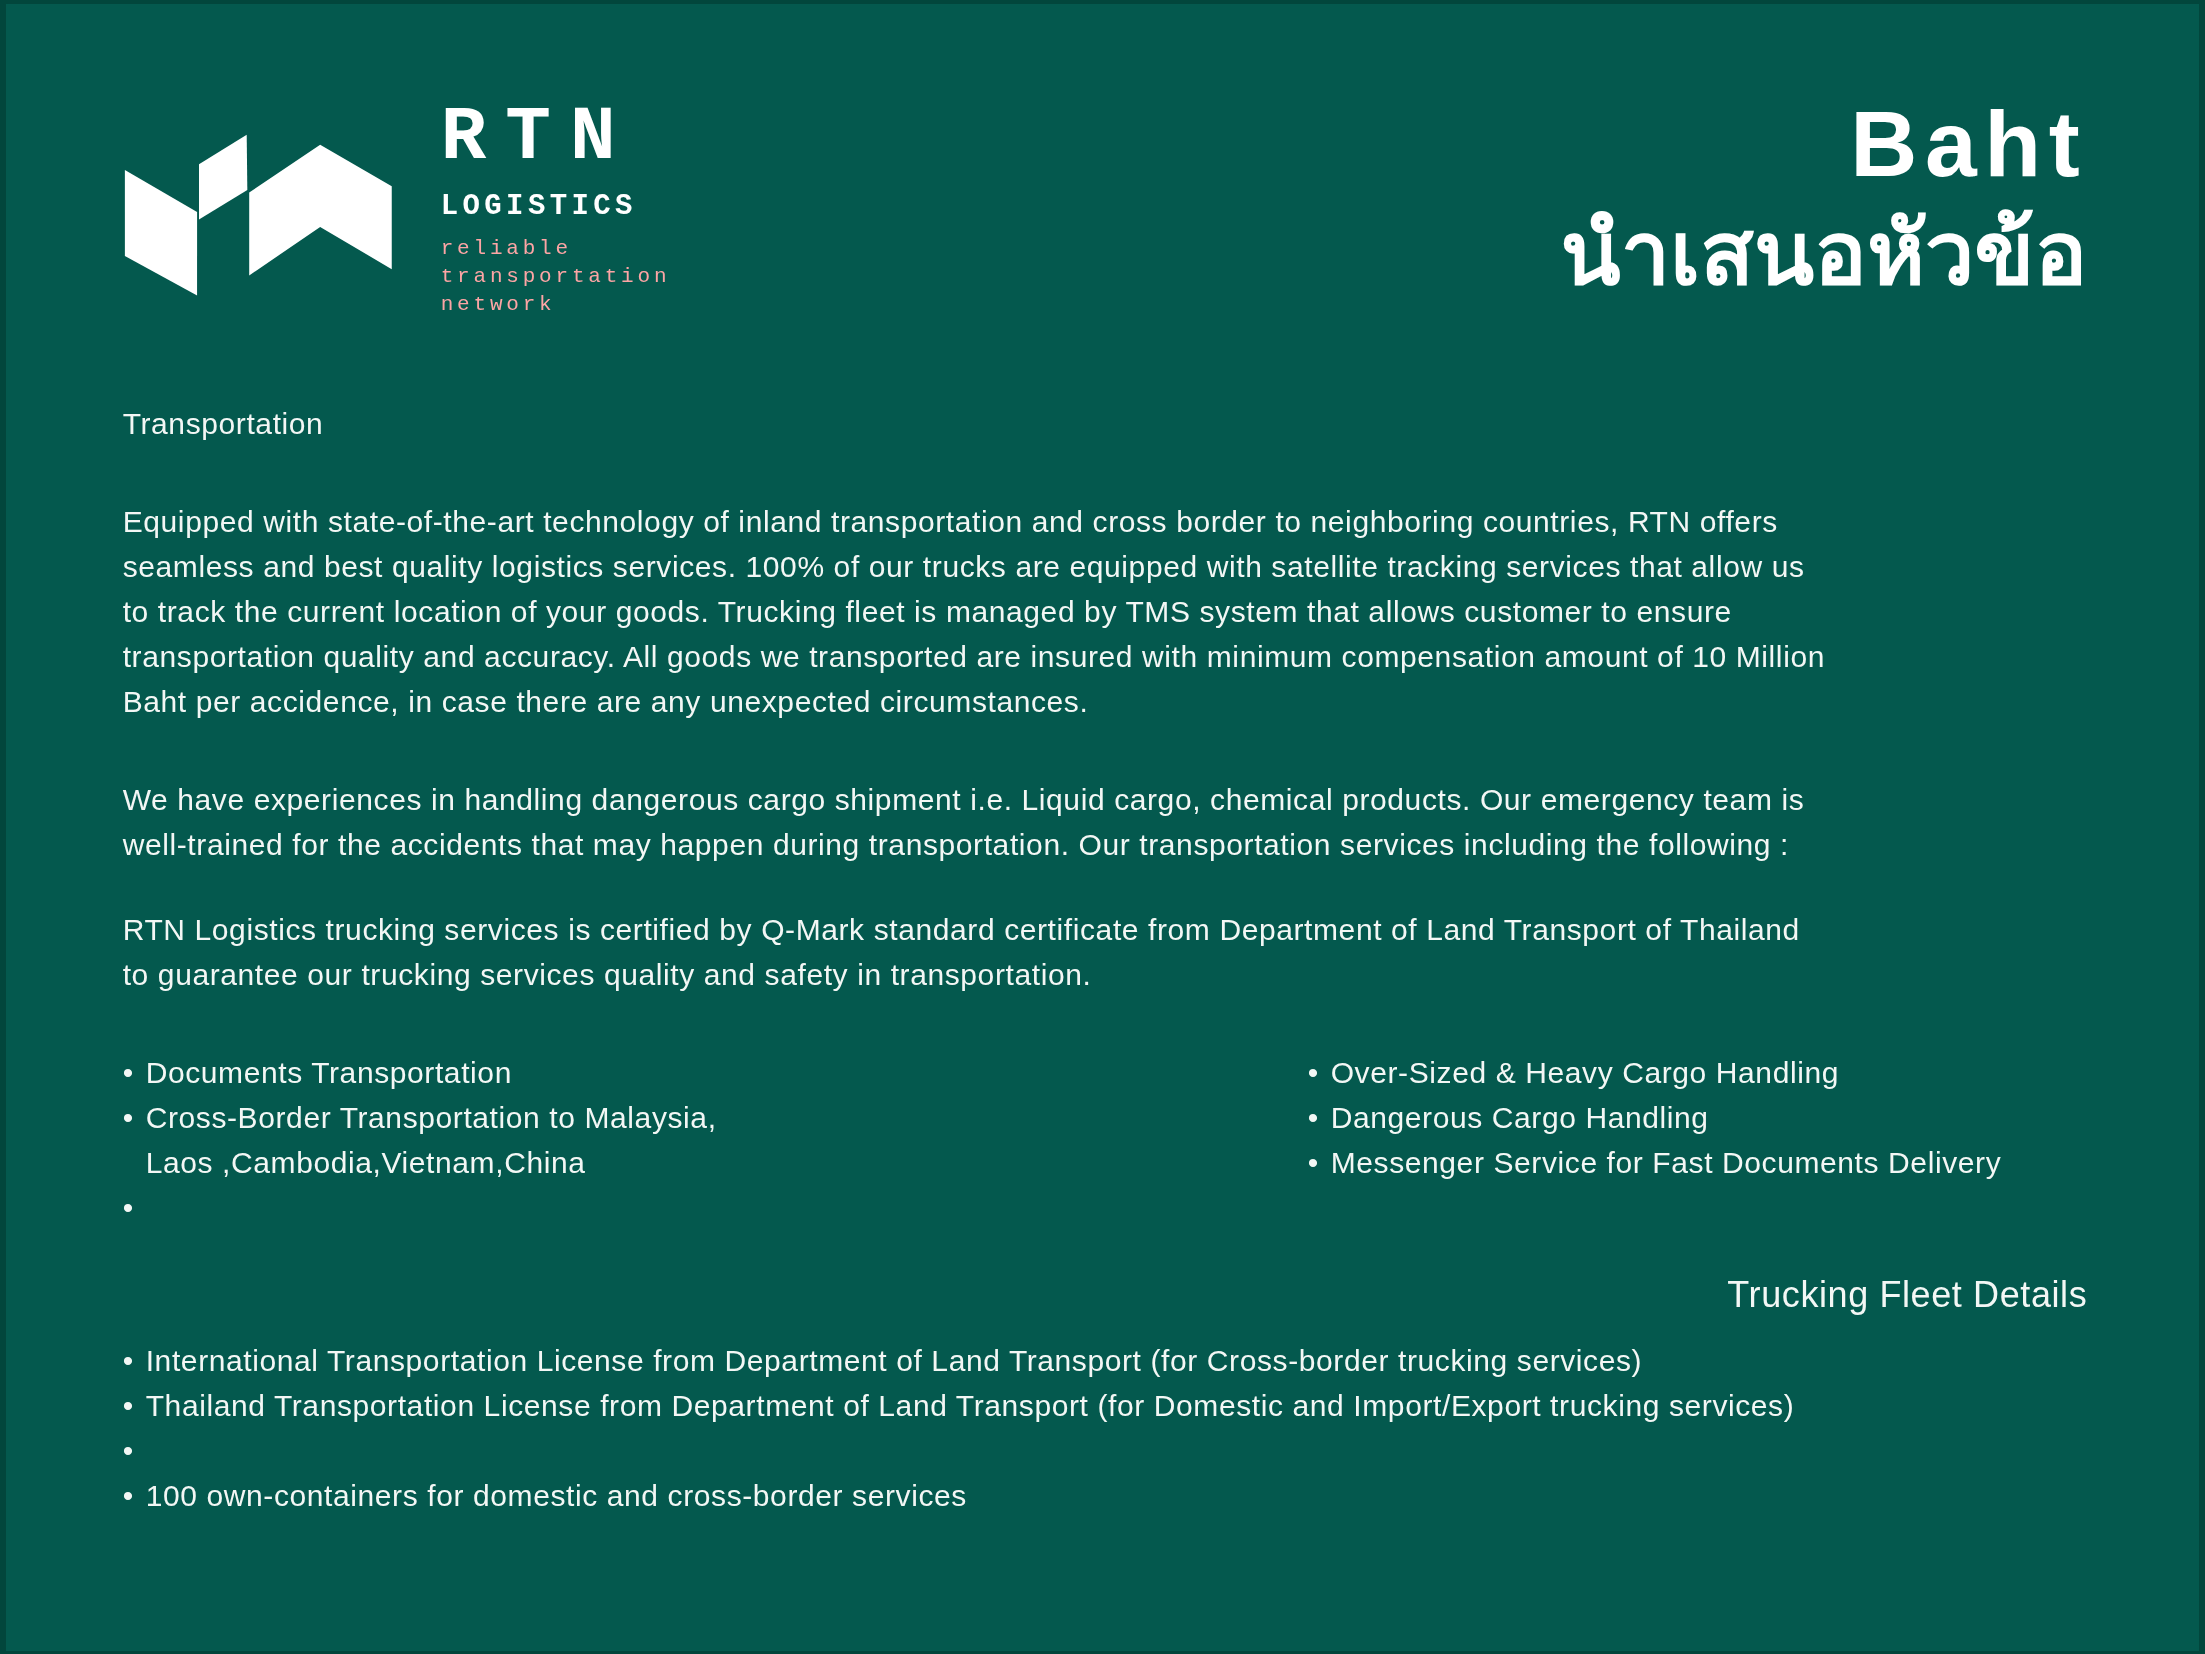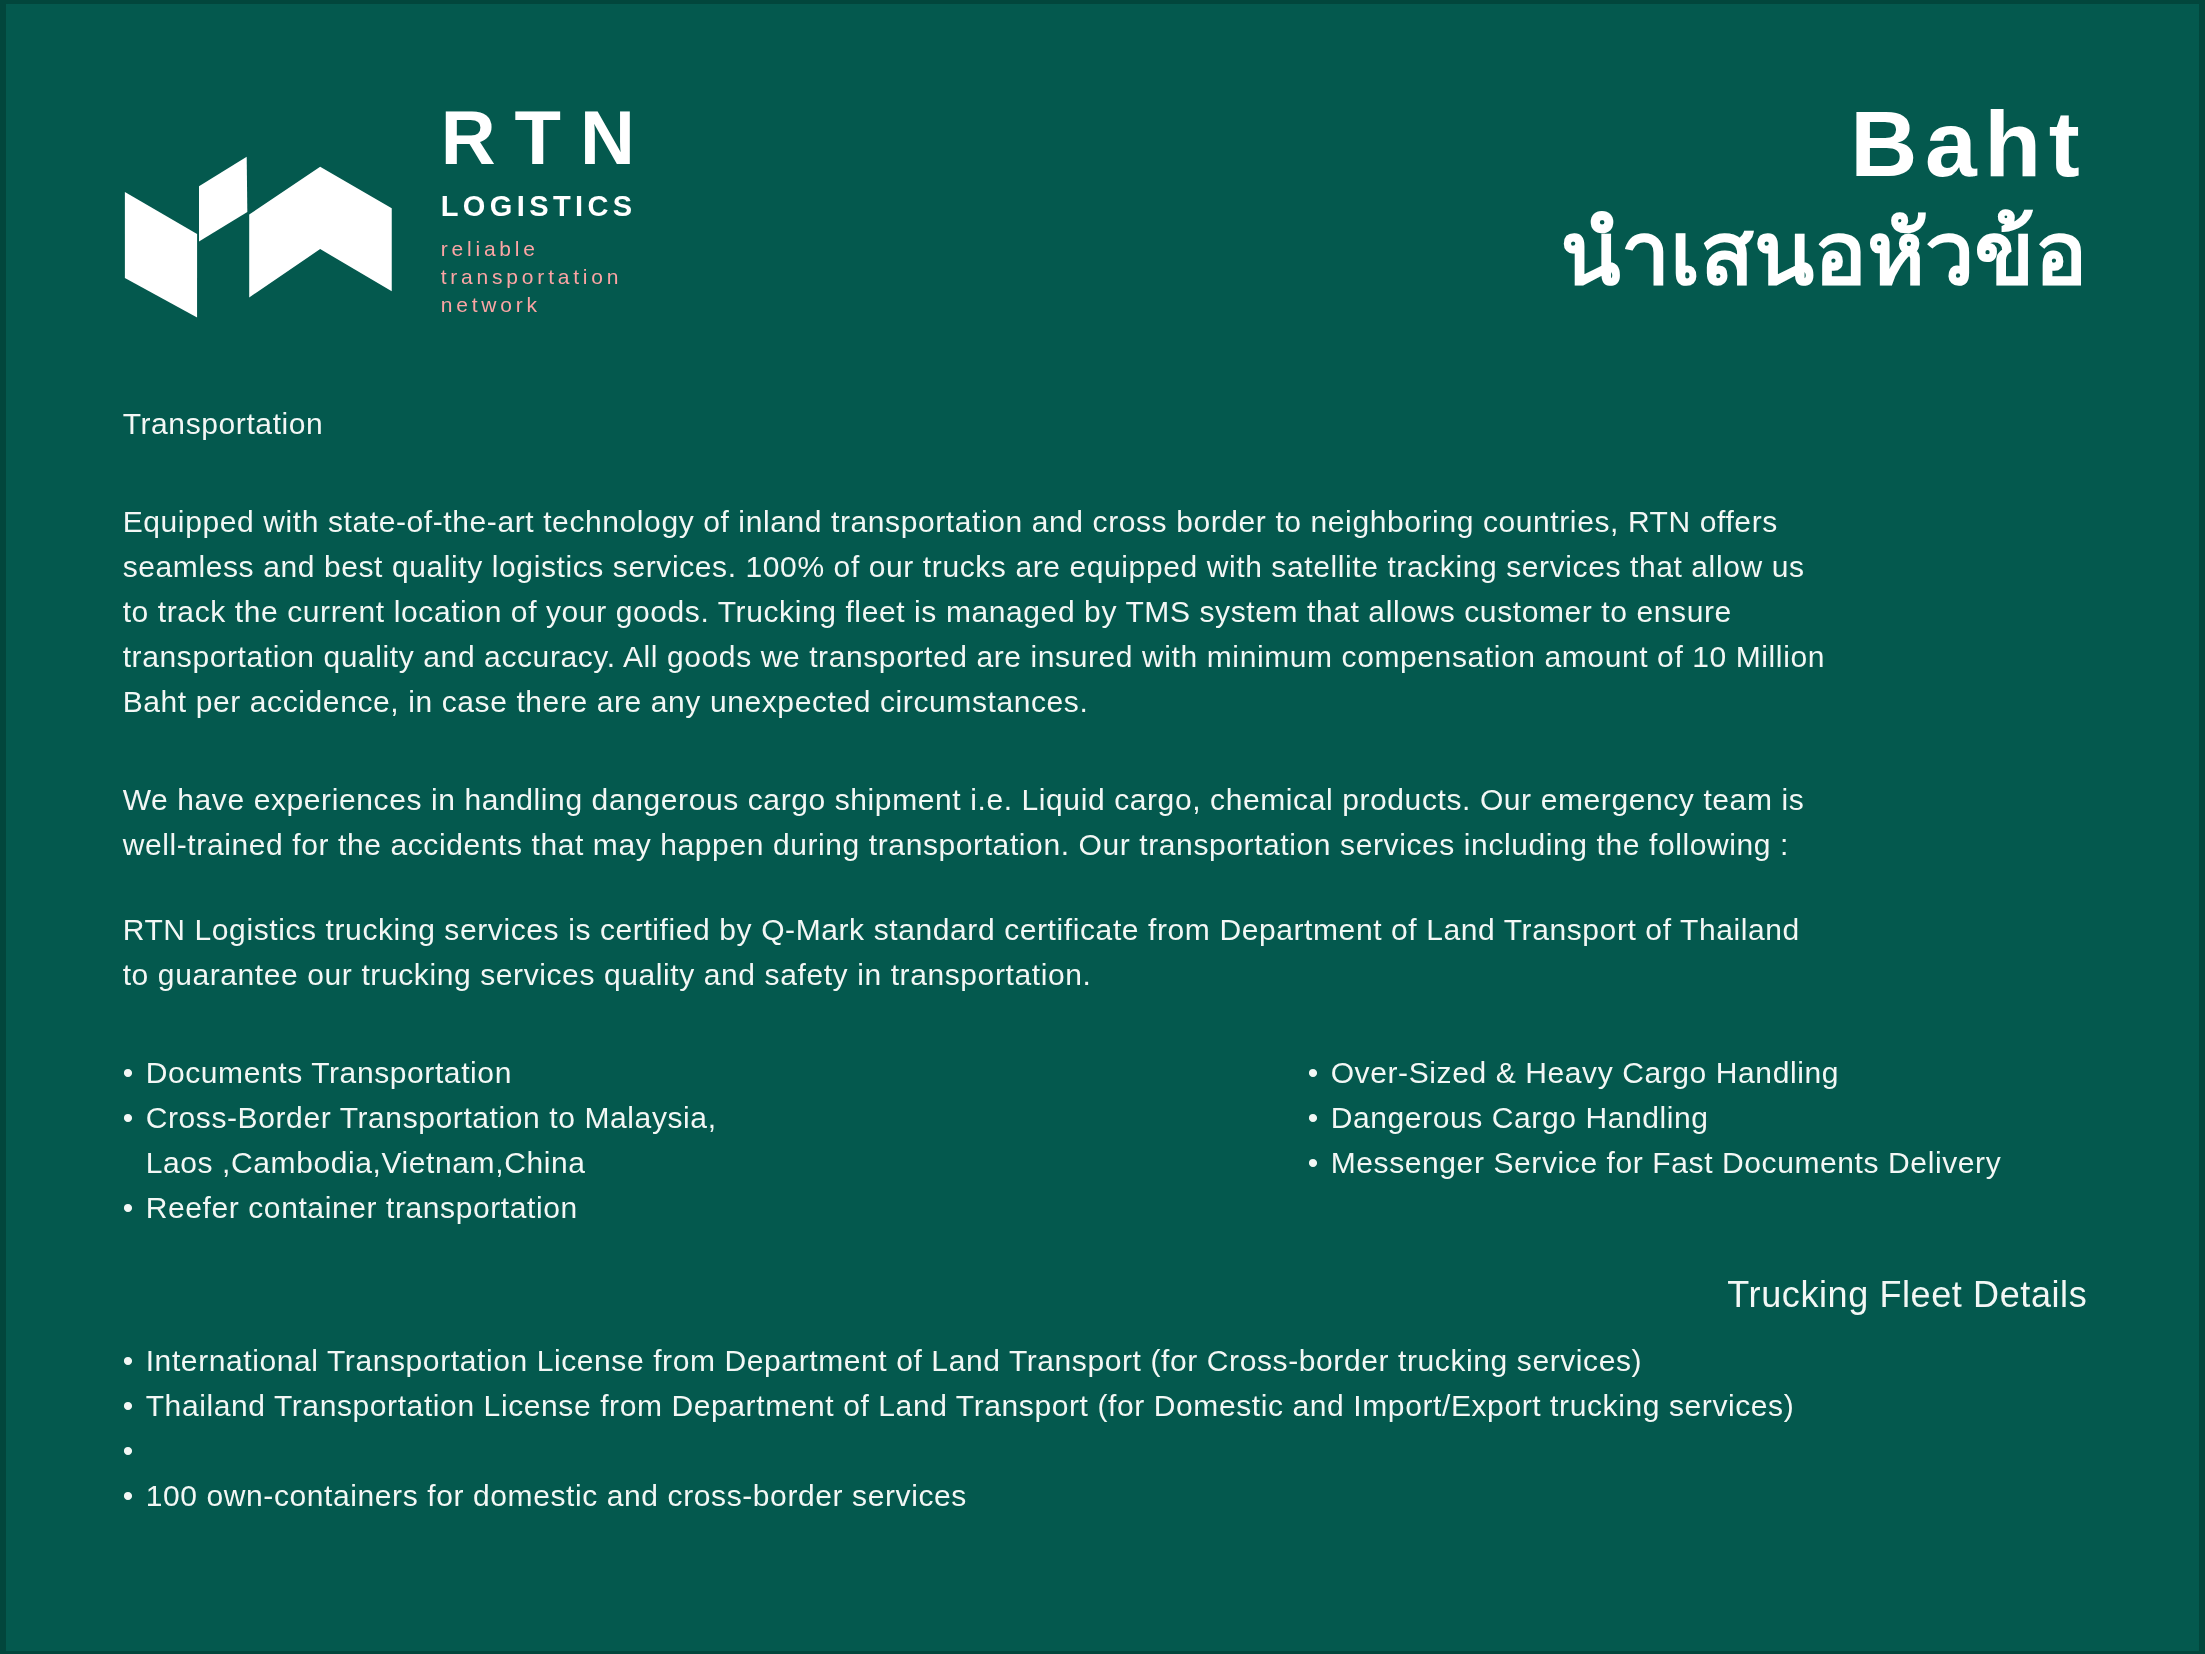--- a/index.html
+++ b/index.html
@@ -26,21 +26,22 @@
     padding: 0 112px 0 117px;
   }
   
   .header {
     display: flex;
     align-items: flex-start;
     margin-top: 100px;
   }
   .logo {
     display: flex;
-    align-items: flex-end;
+    align-items: center;
+    font-family: Liberation Mono, monospace;
   }
   .logo-mark {
     width: 270px;
     height: 170px;
     flex: 0 0 auto;
   }
   .logo-text {
     margin-left: 48px;
     margin-top: -3.8px;
   }
@@ -186,21 +187,20 @@
         <div class="bullet-row">
           <span class="bullet">•</span>
           <span>Cross-Border Transportation to Malaysia,</span>
         </div>
         <div class="bullet-row">
           <span class="bullet"></span>
           <span>Laos ,Cambodia,Vietnam,China</span>
         </div>
         <div class="bullet-row">
           <span class="bullet">•</span>
-          <span>Reefer container transportation</span>
         </div>
       </div>
       <div class="services-col-right">
         <div class="bullet-row">
           <span class="bullet">•</span>
           <span>Over-Sized &amp; Heavy Cargo Handling</span>
         </div>
         <div class="bullet-row">
           <span class="bullet">•</span>
           <span>Dangerous Cargo Handling</span>

